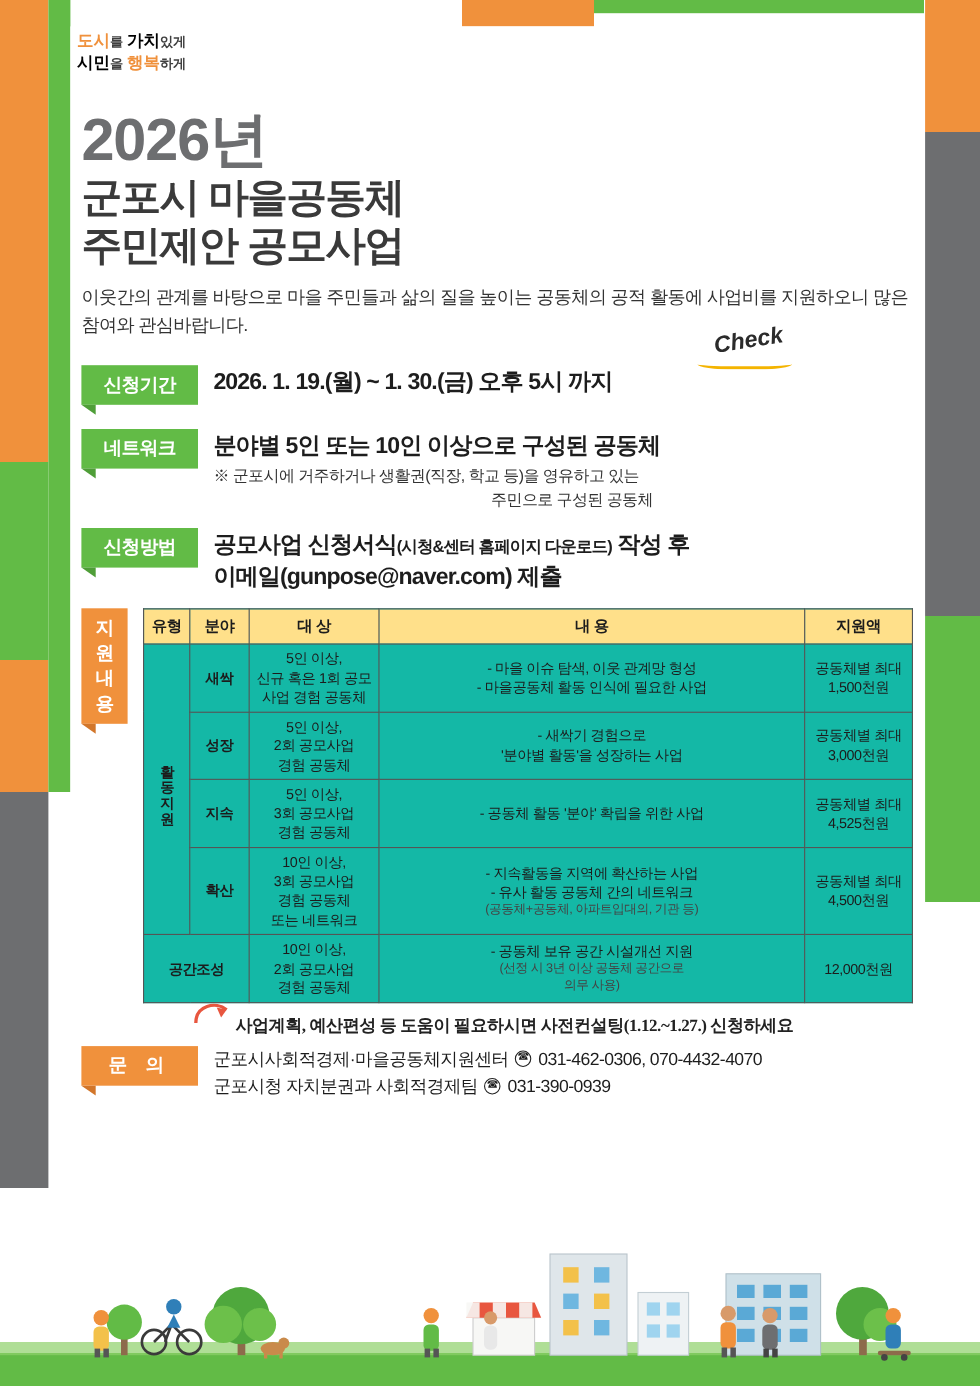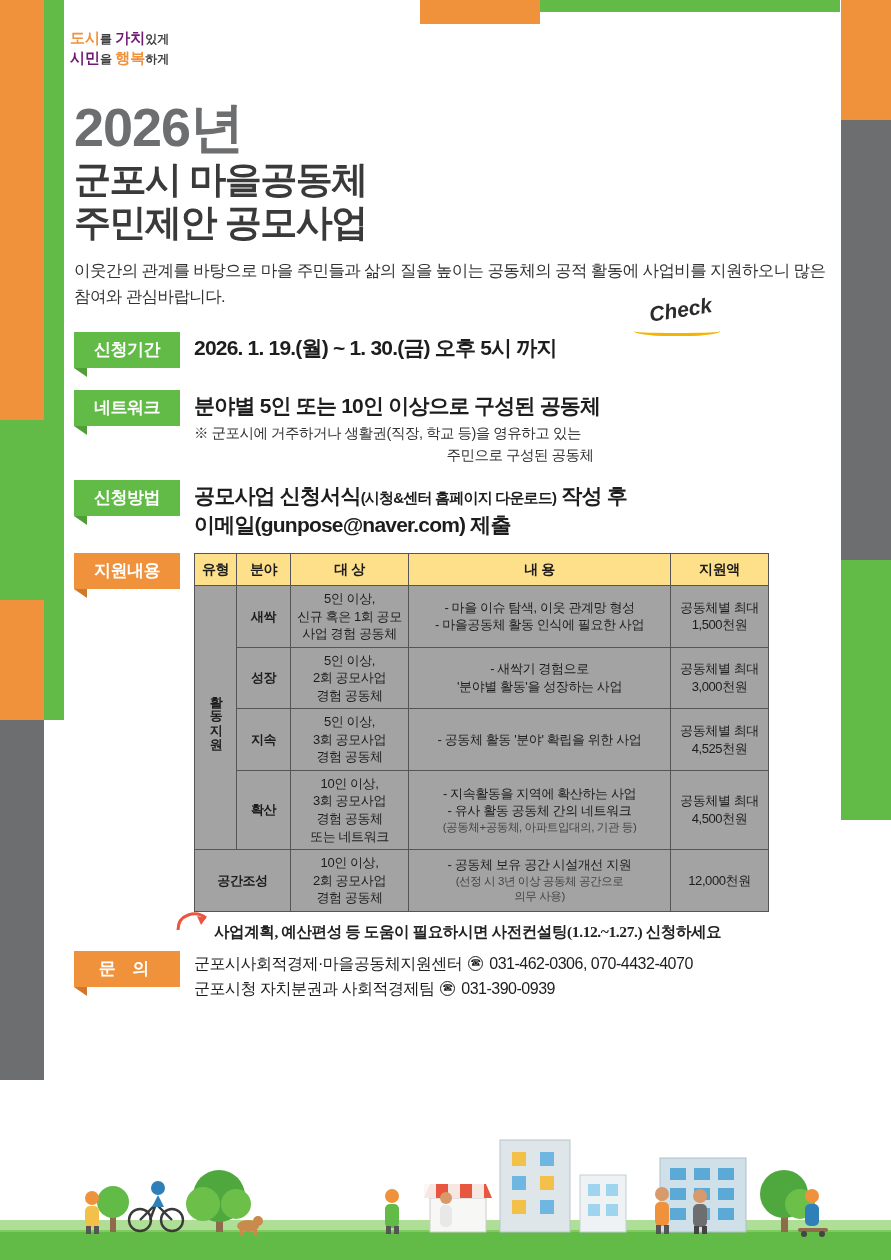--- a/index.html
+++ b/index.html
@@ -42,21 +42,21 @@
   
   .illus { position:absolute; left:0; bottom:0; width:891px; height:180px; }
 
   
   .content { position:absolute; left:64px; top:24px; width:766px; }
 
   .topbar { position:relative; height:64px; }
   .slogan { position:absolute; left:6px; top:4px; line-height:1.35; }
   .slogan .ln { font-size:15px; font-weight:bold; color:#3f3f3f; white-space:nowrap;}
   .slogan .hl { color:#f0913c; }
-  .slogan .bl { color:#701a75; }
+  .slogan .bl { color:#000000; }
   .slogan .sm { font-size:12px; font-weight:bold; }
 
   .logo { position:absolute; right:0; top:6px; display:flex; align-items:center; gap:7px; }
   .logo-mark { width:30px; height:30px; border-radius:50%; background:#2f5fa8; position:relative; flex:none;}
   .logo-mark:before{ content:""; position:absolute; left:7px; top:7px; width:16px; height:16px; border-radius:50%; background:#fff;}
   .logo-mark:after{ content:""; position:absolute; left:11px; top:11px; width:8px; height:8px; border-radius:50%; background:#f0913c;}
   .logo-text { font-size:11.5px; font-weight:bold; color:#2f5fa8; line-height:1.45; white-space:nowrap; }
 
   h1.title { margin:8px 0 0 10px; line-height:1.16; }
   h1.title .y { display:block; font-size:54px; font-weight:bold; color:#6d6e70; letter-spacing:-1px; }
@@ -92,21 +92,21 @@
   .check {
     position:absolute; right:118px; top:-34px;
     font-size:21px; font-weight:bold; color:#2b2b2b;
     transform: rotate(-9deg); font-style:italic;
   }
   .check-u { position:absolute; right:110px; top:-8px; width:86px; height:12px;
              border-bottom:3px solid #f4b400; border-radius:0 0 40% 40%; }
 
   
   table.support {
-    border-collapse:collapse; width:575px; margin-top:0; background:#a3a3a3;
+    border-collapse:collapse; width:700px; margin-top:0; background:#14b8a6;
     table-layout:fixed;
   }
   table.support th, table.support td {
     border:1px solid #555; padding:4px 5px; text-align:center; vertical-align:middle;
     font-size:13px; color:#1c1c1c; line-height:1.35; letter-spacing:-0.4px;
   }
   table.support thead th { background:#ffe08a; font-weight:bold; font-size:14px; padding:6px 4px; }
   td.cat { font-weight:bold; font-size:15px; width:40px; }
   td.cat .v { writing-mode: vertical-rl; text-orientation: upright; letter-spacing:1px; line-height:1.1; display:inline-block;}
   td.type { font-weight:bold; font-size:16px; }

